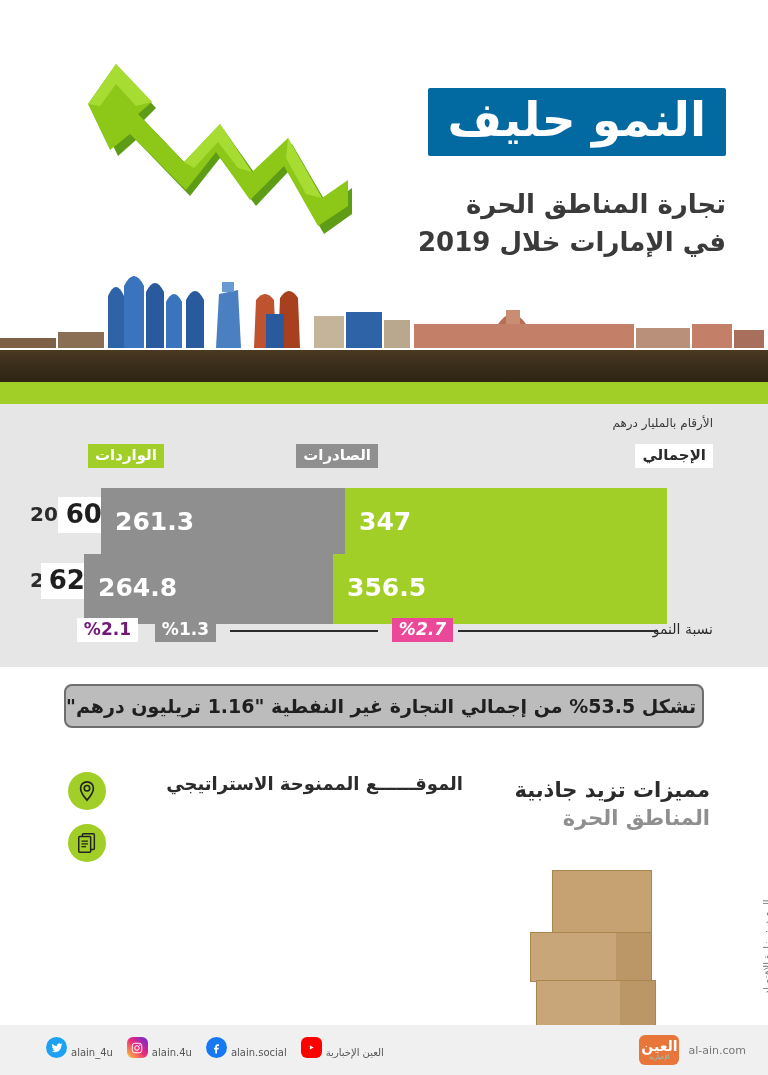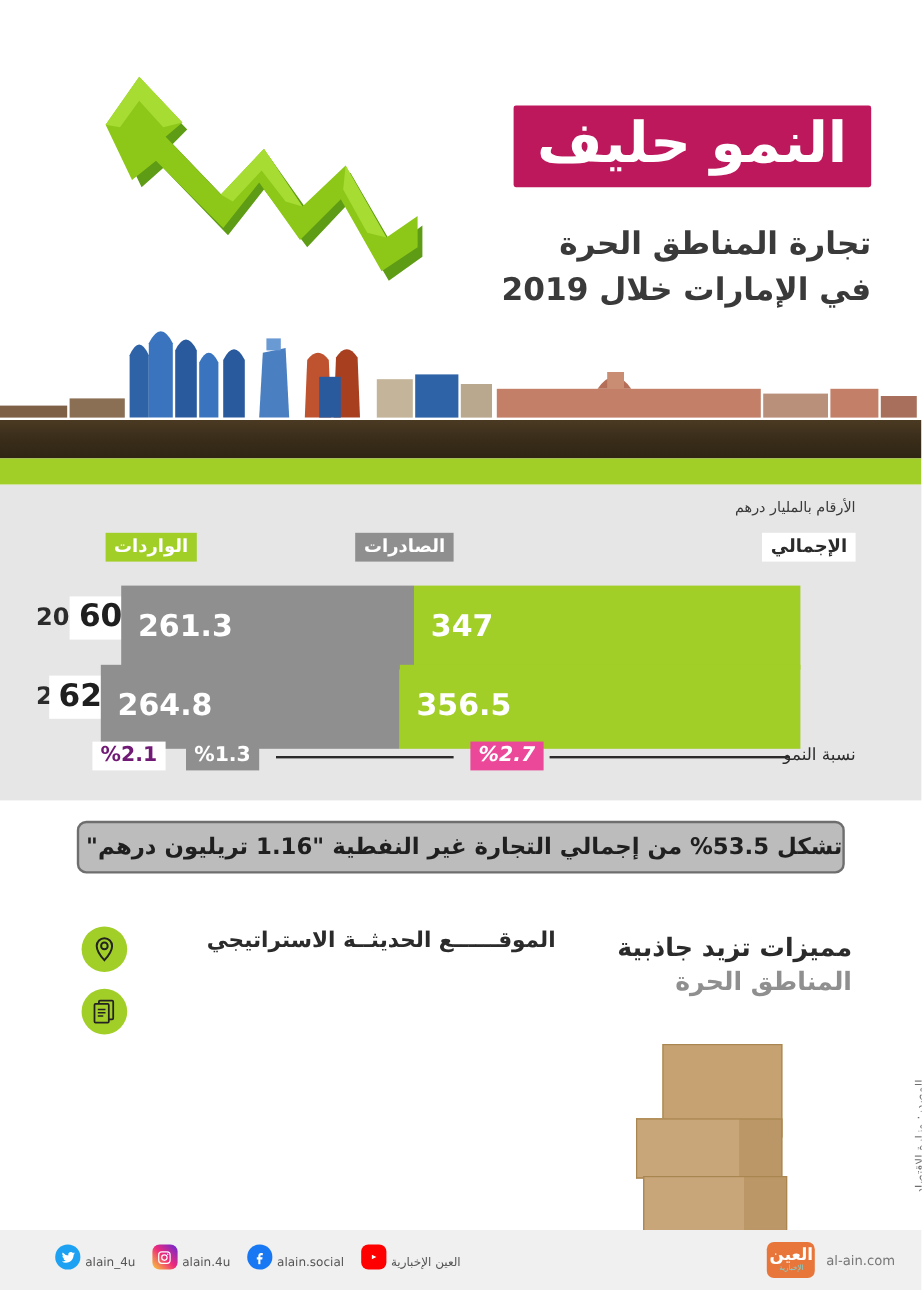--- a/index.html
+++ b/index.html
@@ -33,21 +33,21 @@
       radial-gradient(circle at 61% 100%,#38511e 0 8px,transparent 9px),
       radial-gradient(circle at 67% 100%,#4d6b27 0 10px,transparent 11px),
       radial-gradient(circle at 73% 100%,#3f5a22 0 9px,transparent 10px),
       radial-gradient(circle at 79% 100%,#4d6b27 0 11px,transparent 12px),
       radial-gradient(circle at 85% 100%,#38511e 0 8px,transparent 9px),
       radial-gradient(circle at 91% 100%,#4d6b27 0 10px,transparent 11px),
       radial-gradient(circle at 97% 100%,#3f5a22 0 9px,transparent 10px);
   }
   .greenstrip{position:absolute;left:0;bottom:0;width:768px;height:22px;background:#A2CE28;}
 
-  .titlebox{position:absolute;right:42px;top:88px;background:#be185d;
+  .titlebox{position:absolute;right:42px;top:88px;background:#0369a1;
     padding:7px 20px 12px 20px;border-radius:2px;}
   .titlebox span{display:block;color:#ffffff;font-size:47px;font-weight:bold;line-height:1.05;
     letter-spacing:-1px;white-space:nowrap;}
   .subtitle{position:absolute;right:42px;top:186px;width:330px;text-align:right;}
   .subtitle span{display:block;color:#3a3a3a;font-size:26px;font-weight:bold;line-height:1.45;white-space:nowrap;}
 
   
   .chart{position:absolute;left:0;top:404px;width:768px;height:263px;background:#e6e6e6;}
   .units{position:absolute;right:55px;top:12px;font-size:12px;color:#3a3a3a;}
 
@@ -73,21 +73,21 @@
   .growth .glabel{position:absolute;right:55px;top:5px;font-size:14px;color:#2b2b2b;}
   .growth .gtag{position:absolute;top:2px;font-size:17px;font-weight:bold;padding:1px 7px 3px 7px;white-space:nowrap;direction:ltr;}
   .g-total{background:#ffffff;color:#701a75;}
   .g-exports{background:#8f8f8f;color:#ffffff;}
   .g-imports{background:#ec4899;color:#ffffff;font-style:italic;}
   .gline{position:absolute;top:14px;height:2px;background:#2b2b2b;}
 
   
   .banner{position:absolute;left:64px;top:684px;width:640px;height:44px;
     background:#bcbcbc;border:2px solid #6e6e6e;border-radius:8px;
-    display:flex;align-items:center;justify-content:flex-start;box-sizing:border-box;}
+    display:flex;align-items:center;justify-content:flex-end;box-sizing:border-box;}
   .banner span{color:#1f1f1f;font-size:19px;font-weight:bold;white-space:nowrap;}
 
   
   .features{position:absolute;left:0;top:760px;width:768px;height:265px;background:#ffffff;}
   .fhead{position:absolute;right:58px;top:16px;text-align:right;width:230px;}
   .fhead .l1{display:block;font-size:21px;font-weight:bold;color:#2b2b2b;line-height:1.35;white-space:nowrap;}
   .fhead .l2{display:block;font-size:21px;font-weight:bold;color:#8f8f8f;line-height:1.35;white-space:nowrap;}
 
   .boxes{position:absolute;right:78px;top:110px;width:170px;height:150px;}
   .bx{position:absolute;background:#c9a57a;border:1px solid #a9864f;box-sizing:border-box;}
@@ -257,21 +257,21 @@
 
     <div class="flist">
 
       <div class="fitem">
         <div class="ficon">
           <svg width="22" height="22" viewBox="0 0 24 24">
               <path d="M12 2c-3.9 0-7 3.1-7 7 0 5.2 7 13 7 13s7-7.8 7-13c0-3.9-3.1-7-7-7z" fill="none" stroke="#222" stroke-width="1.8"></path>
               <circle cx="12" cy="9" r="3" fill="none" stroke="#222" stroke-width="1.8"></circle>
             </svg>
         </div>
-        <div class="ftext">الموقــــــع الحديثــة الاستراتيجي</div>
+        <div class="ftext">الموقــــــع الممنوحة الاستراتيجي</div>
       </div>
 
       <div class="fitem">
         <div class="ficon">
           <svg width="22" height="22" viewBox="0 0 24 24">
               <rect x="7" y="2" width="13" height="17" rx="1" fill="none" stroke="#222" stroke-width="1.6"></rect>
               <rect x="3" y="5" width="13" height="17" rx="1" fill="#A2CE28" stroke="#222" stroke-width="1.6"></rect>
               <line x1="6" y1="10" x2="13" y2="10" stroke="#222" stroke-width="1.4"></line>
               <line x1="6" y1="13" x2="13" y2="13" stroke="#222" stroke-width="1.4"></line>
               <line x1="6" y1="16" x2="11" y2="16" stroke="#222" stroke-width="1.4"></line>

